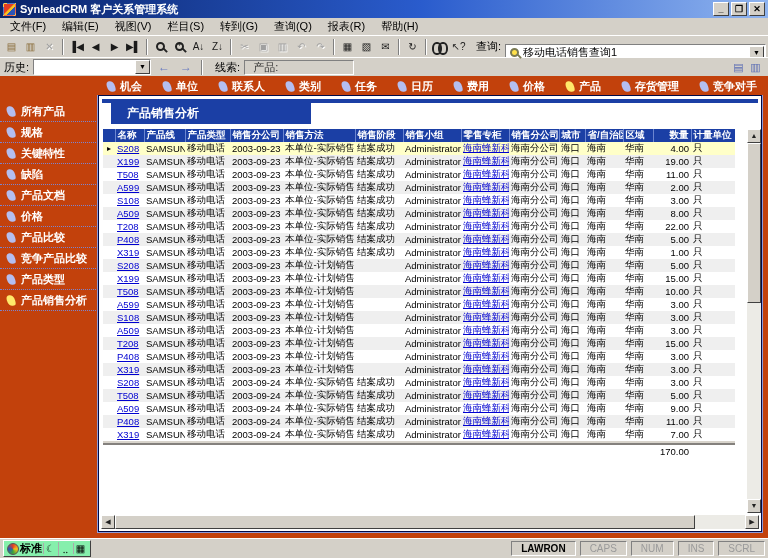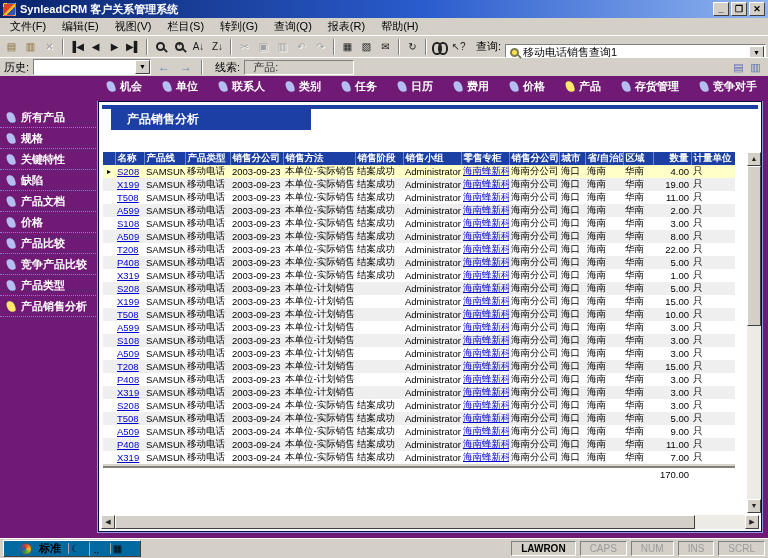--- a/index.html
+++ b/index.html
@@ -55,41 +55,41 @@
     color:#6a7cc0; font-size:12px; font-weight:bold; }
   .vline { width:2px; height:15px; border-left:1px solid #808080; border-right:1px solid #fff; margin:0 2px; }
   .clue-label { margin-left:6px; }
   .clue-box { width:110px; height:15px; border:1px solid; border-color:#808080 #fff #fff #808080;
     display:flex; align-items:center; padding-left:8px; color:#333;text-align:right; }
   .hist-spacer { flex:1; }
   .mini-btn { width:17px; height:16px; display:flex; align-items:center; justify-content:center; color:#5c6eb4;
     font-size:11px; }
 
   
-  .content { flex:1; background:#701a75; display:flex; flex-direction:column; overflow:hidden;gap:6px; }
+  .content { flex:1; background:#c2410c; display:flex; flex-direction:column; overflow:hidden; }
   .tabstrip { height:19px; flex:0 0 19px; display:flex; align-items:center; gap:2px; padding:2px 0 0 100px; }
   .tab { display:flex; align-items:center; gap:5px; color:#fff; font-weight:bold; font-size:11px;
     padding:1px 12px 2px 7px; white-space:nowrap; }
   .cres { width:8px; height:11px; background:#b4bef0; border-radius:70% 100% 30% 100% / 60% 100% 40% 100%;
     transform:rotate(-14deg); flex:0 0 8px; }
   .cres.active { background:#ffe96a; }
   .body-row { flex:1; display:flex; overflow:hidden; }
 
   
   .sidebar { width:98px; flex:0 0 98px; padding-top:6px; }
   .side-item { display:flex; align-items:center; gap:6px; height:21px; color:#fff; font-weight:bold; font-size:11px;
     padding-left:7px; border-bottom:1px dotted #7a84d2; white-space:nowrap; }
 
   
   .panel { flex:1; margin:0 6px 6px 0; background:#fff; border:1px solid #000a46; outline:1px solid #8f9bd8;
     display:flex; flex-direction:column; overflow:hidden; }
   .topstrip { height:4px; background:#1b3fa5; margin:3px 3px 0 3px; flex:0 0 4px; }
   .banner { background:#1b3fa5; color:#fff; font-weight:bold; font-size:12px; height:21px; line-height:21px;
     width:200px; padding-left:16px; margin-left:12px; flex:0 0 21px; }
-  .grid-row { flex:1; display:flex; margin-top:22px; overflow:hidden; }
+  .grid-row { flex:1; display:flex; margin-top:5px; overflow:hidden; }
   .grid-wrap { flex:1; overflow:hidden; padding-left:4px; background:#fff; }
   table { border-collapse:collapse; table-layout:fixed; width:632px; font-size:9.5px; }
   col.c-sel{width:12px;} col.c0{width:29px;} col.c1{width:41px;} col.c2{width:45px;} col.c3{width:53px;}
   col.c4{width:72px;} col.c5{width:48px;} col.c6{width:58px;} col.c7{width:48px;} col.c8{width:50px;}
   col.c9{width:26px;} col.c10{width:38px;} col.c11{width:30px;} col.c12{width:38px;} col.c13{width:44px;}
   thead th { background:#1b3fa5; color:#fff; font-weight:bold; text-align:left; height:13px;
     padding:0 2px; border-left:1px solid #6c86d0; white-space:nowrap; overflow:hidden; font-size:9.5px; }
   thead th.selh { border-left:none; }
   tbody td { height:11px; padding:0 2px; white-space:nowrap; overflow:hidden; color:#000; }
   tr.even { background:#ffffff; } tr.odd { background:#efefef; }
@@ -107,22 +107,22 @@
   .vthumb { position:absolute; top:0; left:0; width:14px; height:160px; background:#d4d0c8;
     border:1px solid; border-color:#fff #404040 #404040 #fff; }
   .hscroll { height:14px; flex:0 0 14px; background:#ecebe6; display:flex; margin:2px 2px 2px 2px; }
   .htrack { flex:1; position:relative; }
   .hthumb { position:absolute; left:0; top:0; height:14px; width:92%; background:#d4d0c8;
     border:1px solid; border-color:#fff #404040 #404040 #fff; }
 
   
   .statusbar { height:20px; flex:0 0 20px; background:#d4d0c8; display:flex; align-items:center; gap:4px;
     padding:0 3px; border-top:1px solid #fff; }
-  .ime { display:flex; align-items:center; gap:7px; border:1px solid; border-color:#fff #404040 #404040 #fff;
-    background:#0369a1; height:17px; padding:0 16px; }
+  .ime { display:flex; align-items:center; gap:1px; border:1px solid; border-color:#fff #404040 #404040 #fff;
+    background:#86efac; height:17px; padding:0 3px; }
   .ime-logo { width:12px; height:12px; border-radius:50%;
     background:conic-gradient(#e33d24,#f7c11e,#3aa33a,#2b56b8,#e33d24); border:1px solid #555; }
   .ime-label { font-weight:bold; font-size:11px; }
   .ime-glyph { font-size:10px; width:14px; text-align:center; border-left:1px solid #aaa; }
   .sb-spacer { flex:1; }
   .seg { border:1px solid; border-color:#808080 #fff #fff #808080; height:15px; line-height:14px;
     padding:0 9px; font-size:10px; }
   .seg.user { font-weight:bold; color:#000; min-width:60px; text-align:center; }
   .seg.dim { color:#9a9a9a; min-width:34px; text-align:center; }
 </style>

